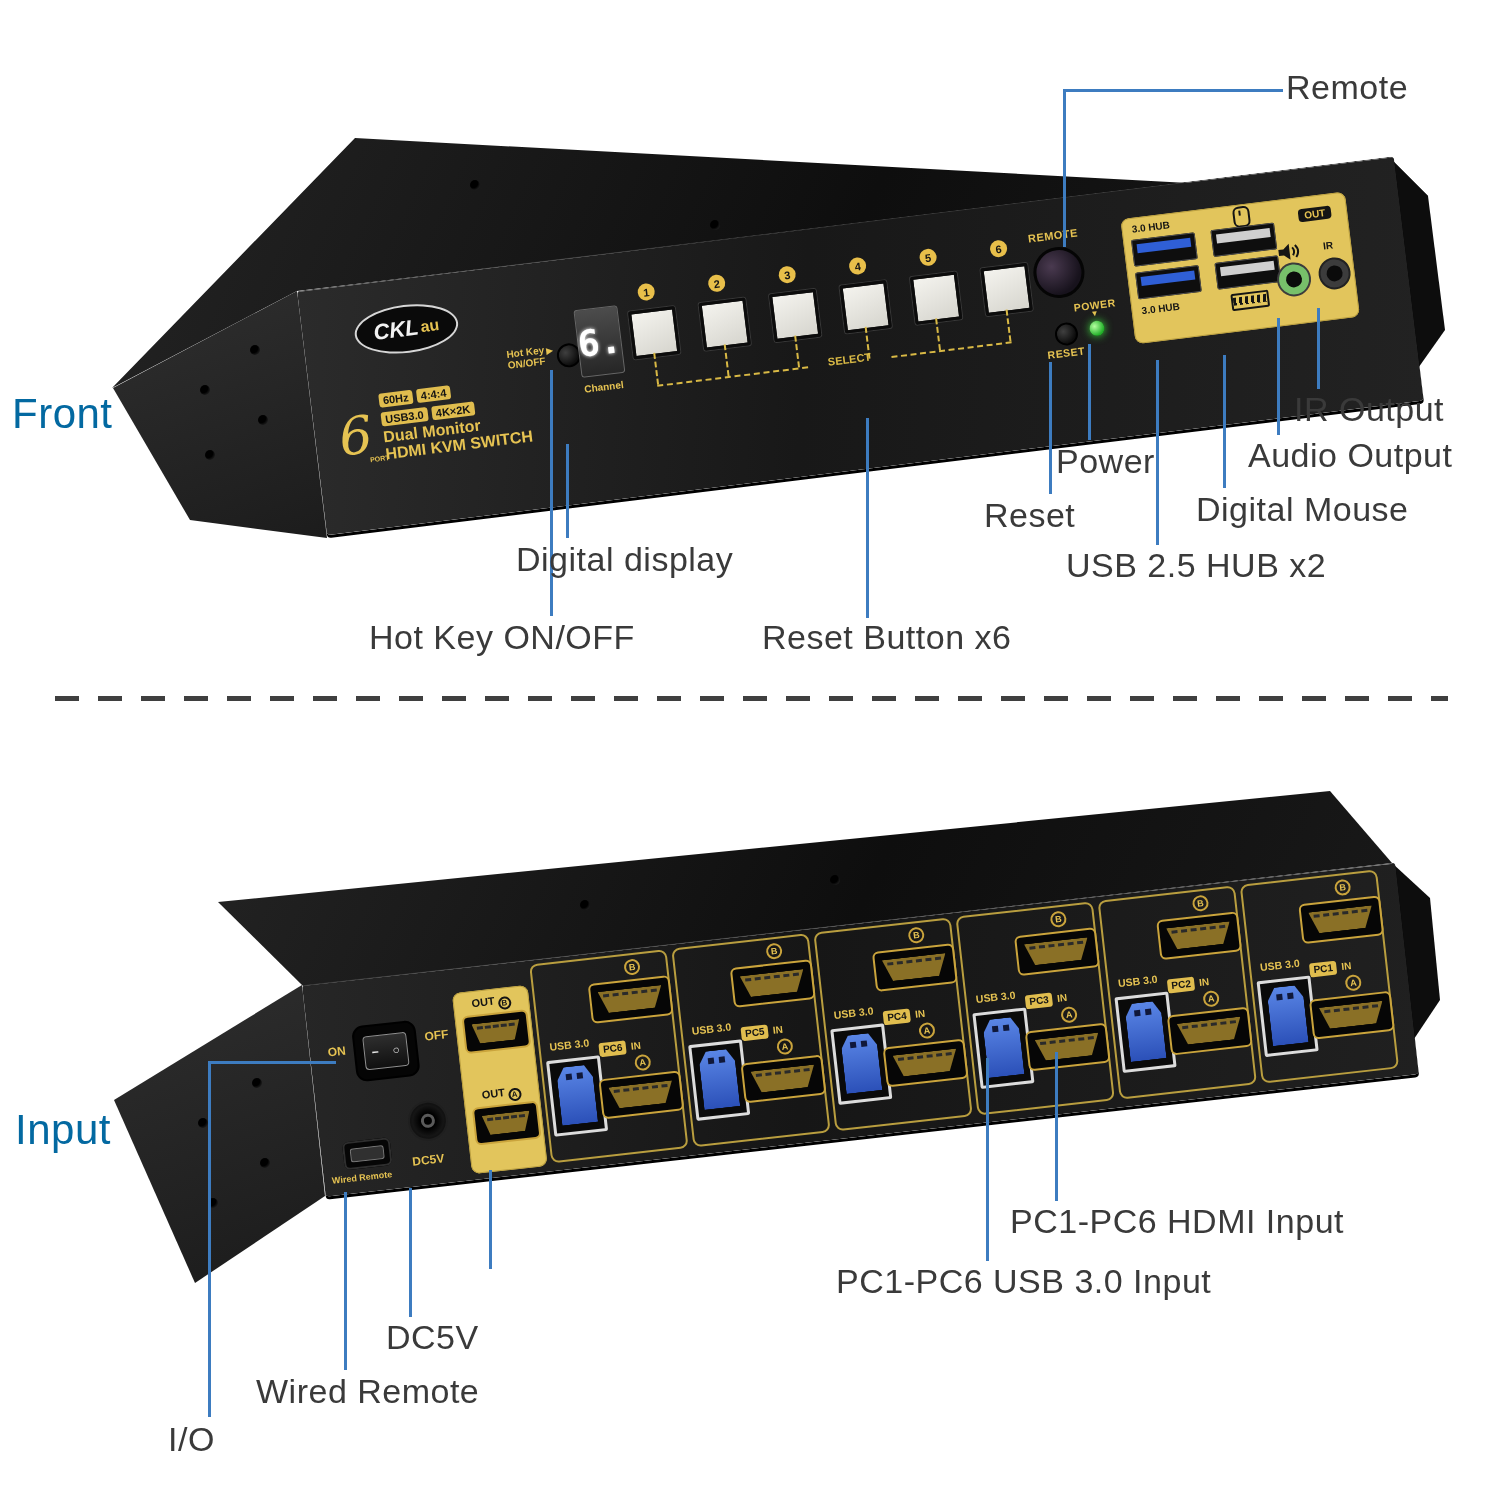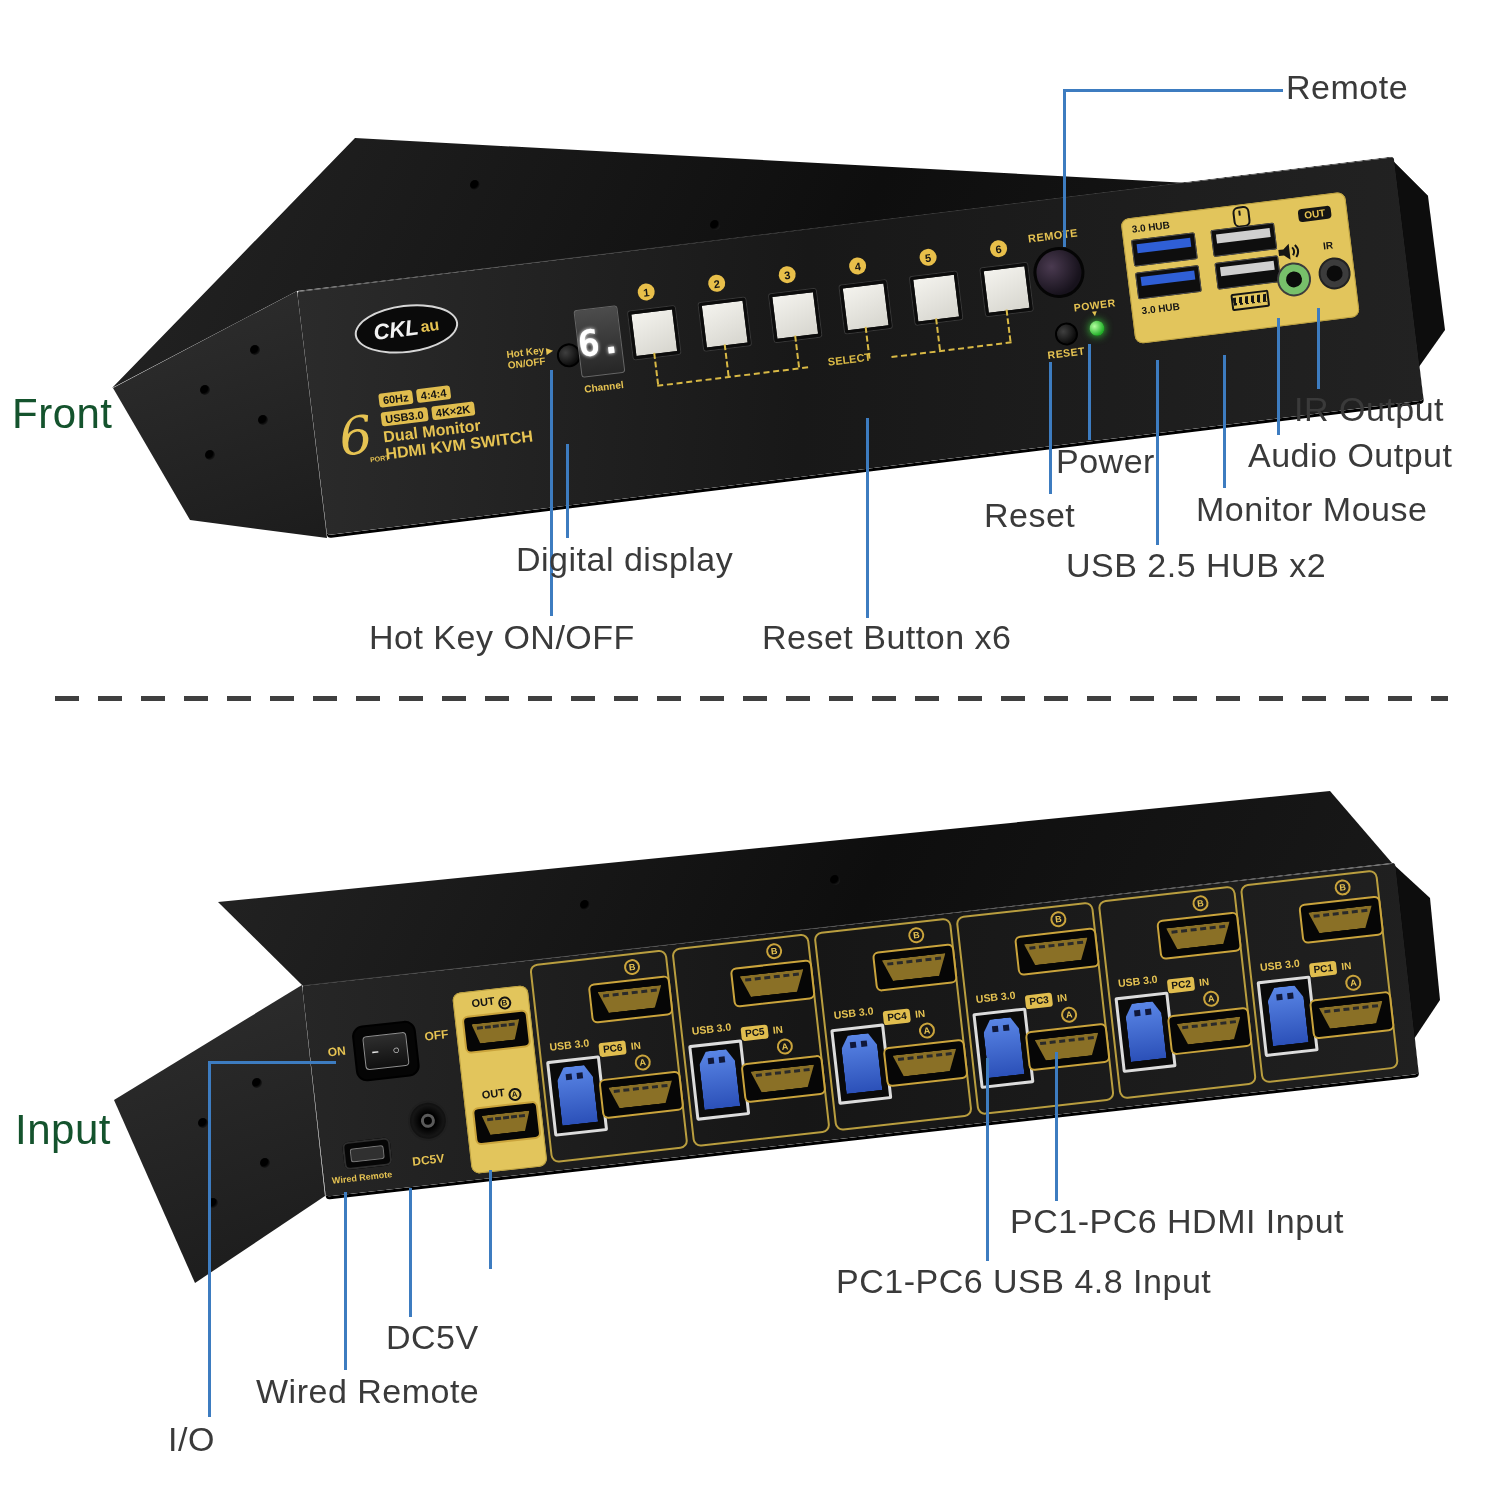--- a/index.html
+++ b/index.html
@@ -1,21 +1,21 @@
 <!DOCTYPE html>
 <html><head>
 <meta charset="utf-8">
 <style>
   html,body{margin:0;padding:0;background:#fff;}
   body{width:1500px;height:1500px;font-family:"Liberation Sans",sans-serif;}
   #canvas{position:relative;width:1500px;height:1500px;overflow:hidden;background:#fff;}
   .abs{position:absolute;}
   
   .lbl{position:absolute;color:#3a3a3a;font-size:34px;white-space:nowrap;letter-spacing:.5px;}
-  .viewlbl{font-size:42px;color:#14532d;}
+  .viewlbl{font-size:42px;color:#0369a1;}
   
   .cl{position:absolute;background:#3d7cc0;}
   .clv{width:3px;}
   .clh{height:3px;}
   
   .divider{position:absolute;left:55px;top:696px;width:1393px;height:5px;
     background:repeating-linear-gradient(90deg,#3f3f3f 0 24px,transparent 24px 43px);}
   
   .face{position:absolute;}
   .ffc{position:absolute;left:297px;top:291px;width:1105px;height:245px;
@@ -238,21 +238,21 @@
   <div class="cl clv" style="left:1317px;top:308px;height:81px;"></div>
 
   <div class="lbl" style="left:1286px;top:68px;">Remote</div>
   <div class="lbl viewlbl" style="left:12px;top:390px;">Front</div>
   <div class="lbl" style="left:516px;top:540px;">Digital display</div>
   <div class="lbl" style="left:352px;top:618px;margin-left:17px;">Hot Key ON/OFF</div>
   <div class="lbl" style="left:762px;top:618px;">Reset Button x6</div>
   <div class="lbl" style="left:984px;top:496px;">Reset</div>
   <div class="lbl" style="left:1056px;top:442px;">Power</div>
   <div class="lbl" style="left:1066px;top:546px;">USB 2.5 HUB x2</div>
-  <div class="lbl" style="left:1196px;top:490px;">Monitor Mouse</div>
+  <div class="lbl" style="left:1196px;top:490px;">Digital Mouse</div>
   <div class="lbl" style="left:1248px;top:436px;">Audio Output</div>
   <div class="lbl" style="left:1294px;top:390px;text-align:right;">IR Output</div>
 
   <div class="divider"></div>
 
   <div class="face" style="left:218px;top:791px;width:1174px;height:195px;
               background:linear-gradient(115deg,#232323,#0e0e0e 55%,#191919);
               clip-path:polygon(0px 111px,1112px 0px,1174px 72px,85px 195px);"></div>
   <div class="hole" style="left:580px;top:900px;"></div>
   <div class="hole" style="left:830px;top:875px;"></div>
@@ -447,16 +447,16 @@
   <div class="cl clv" style="left:344px;top:1192px;height:178px;"></div>
   <div class="cl clv" style="left:409px;top:1188px;height:129px;"></div>
   <div class="cl clv" style="left:489px;top:1170px;height:99px;"></div>
   <div class="cl clv" style="left:986px;top:1058px;height:203px;"></div>
   <div class="cl clv" style="left:1055px;top:1052px;height:149px;"></div>
 
   <div class="lbl viewlbl" style="left:15px;top:1106px;">Input</div>
   <div class="lbl" style="left:168px;top:1420px;">I/O</div>
   <div class="lbl" style="left:256px;top:1372px;">Wired Remote</div>
   <div class="lbl" style="left:386px;top:1318px;">DC5V</div>
-  <div class="lbl" style="left:836px;top:1262px;">PC1-PC6 USB 4.8 Input</div>
+  <div class="lbl" style="left:836px;top:1262px;">PC1-PC6 USB 3.0 Input</div>
   <div class="lbl" style="left:1010px;top:1202px;text-align:right;">PC1-PC6 HDMI Input</div>
 
 </div>
 
 </body></html>

